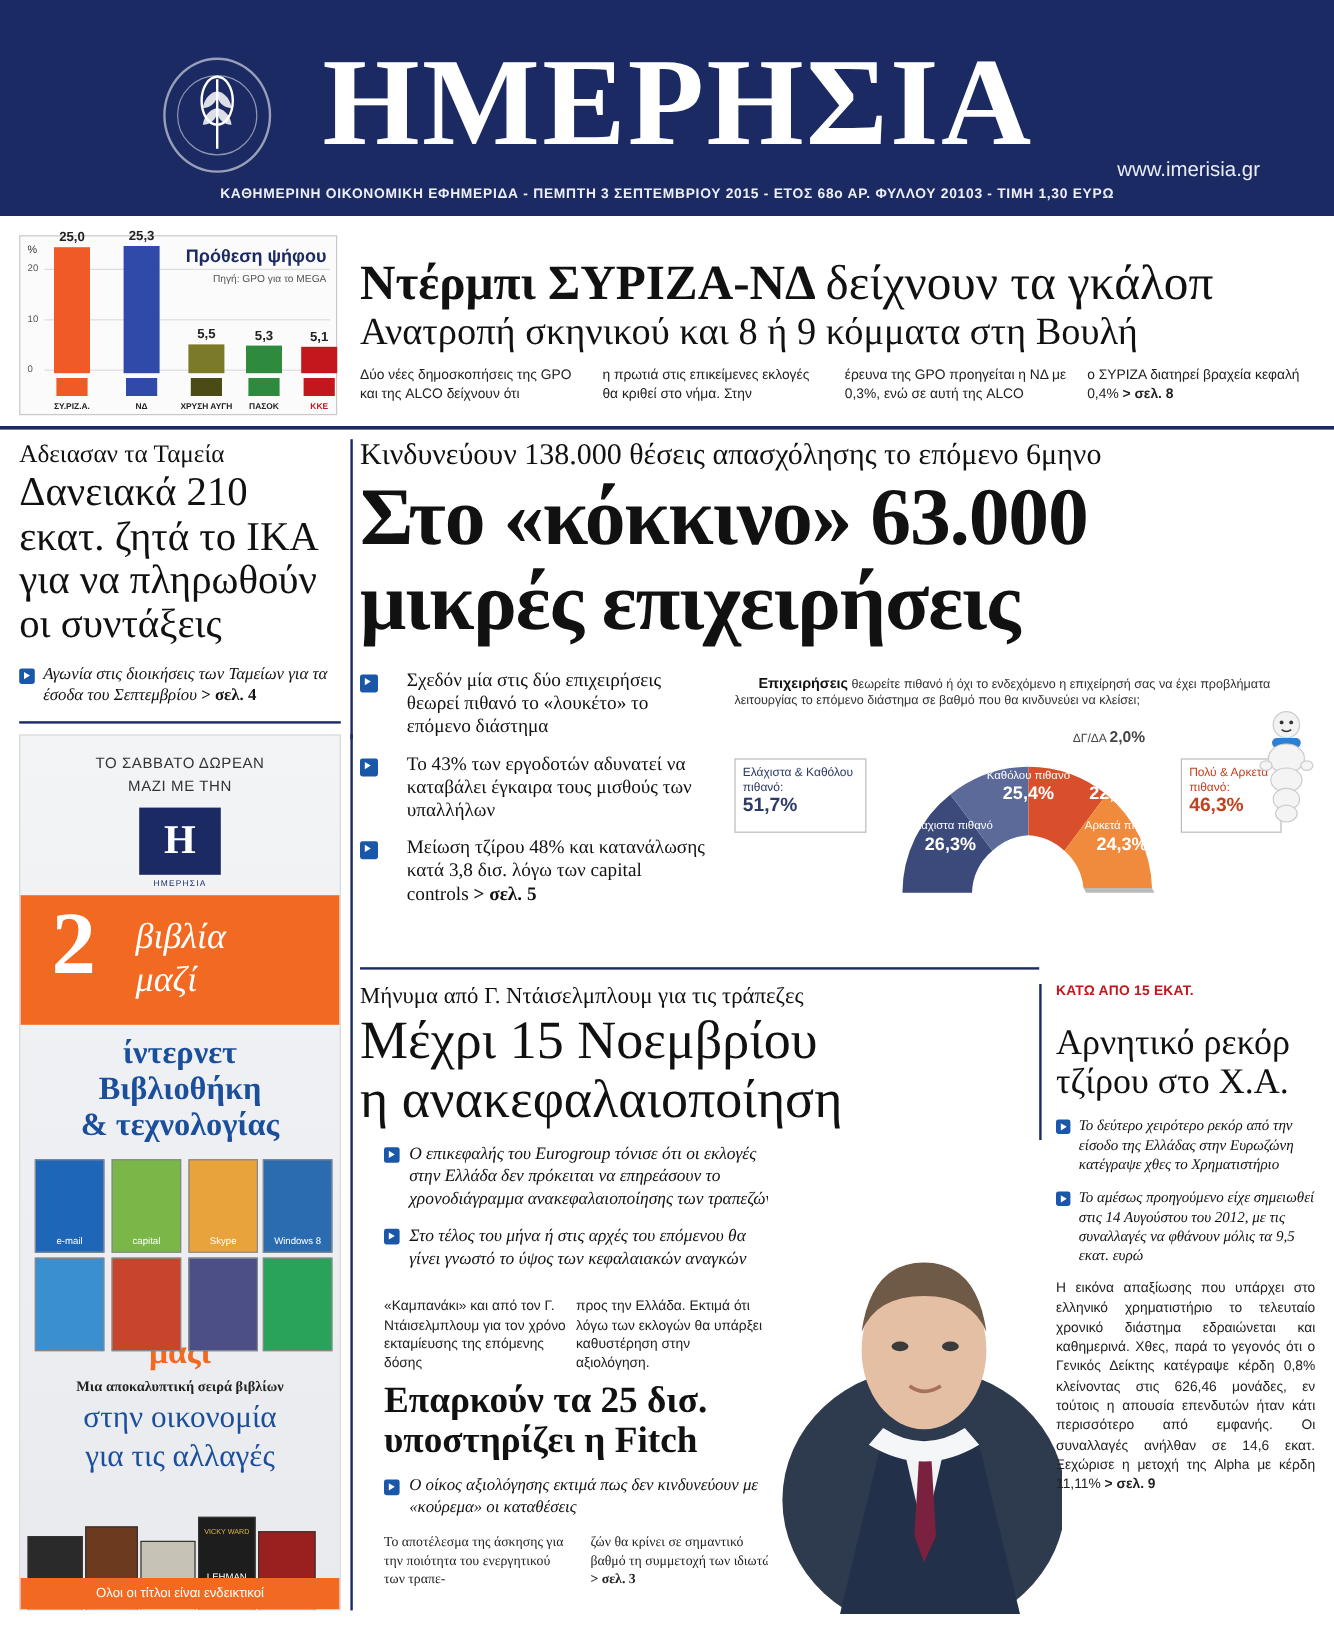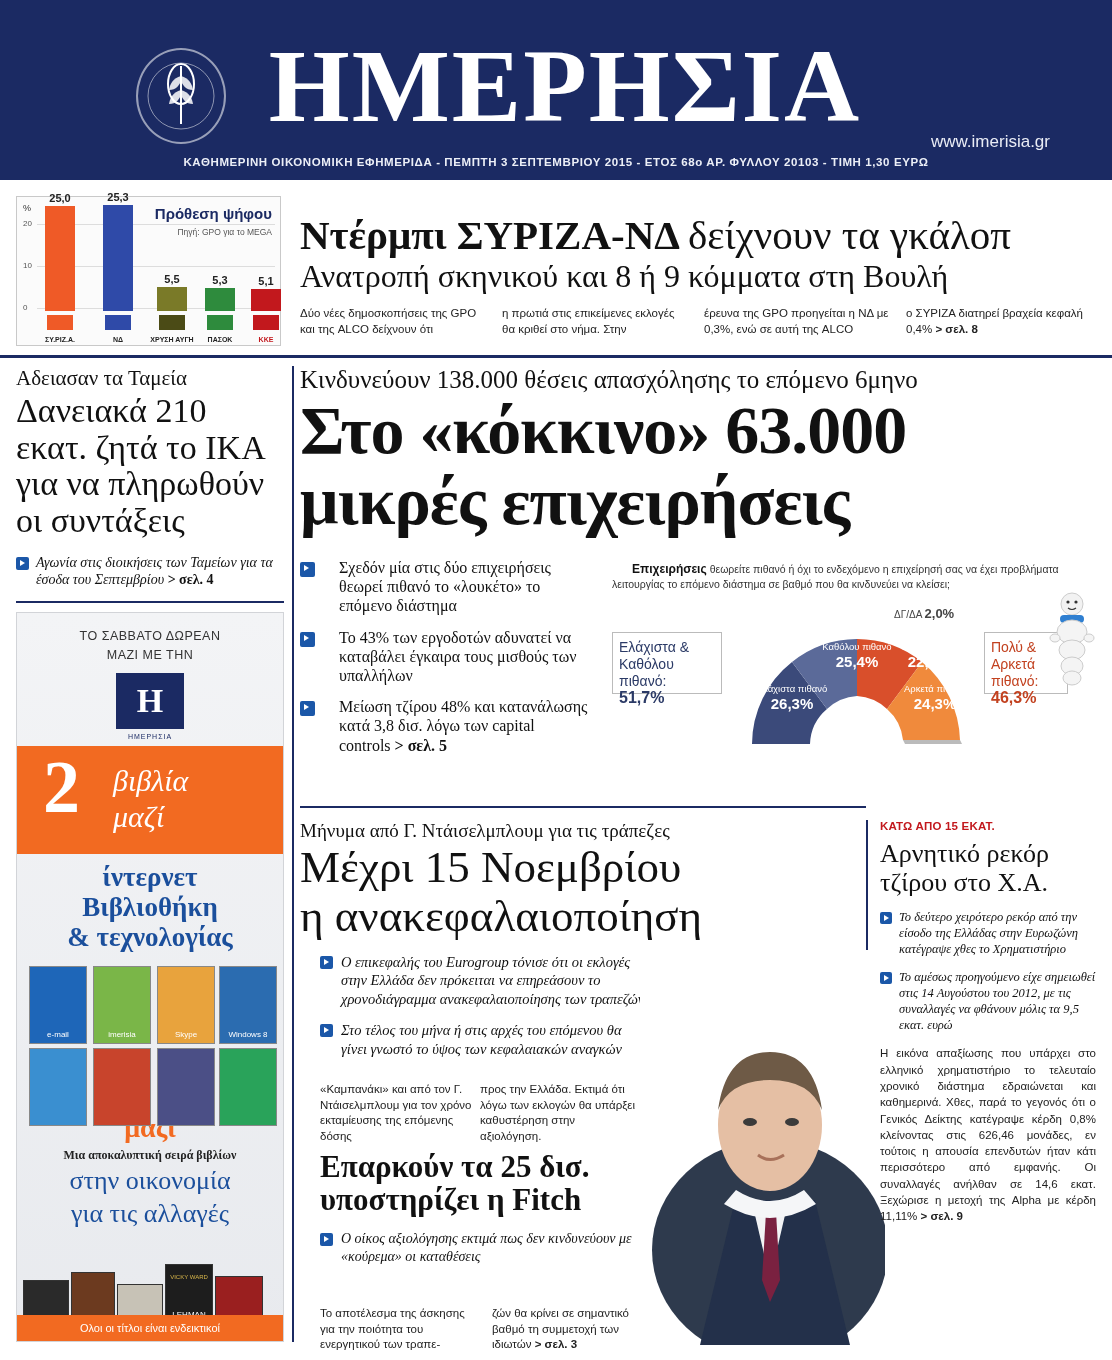--- a/index.html
+++ b/index.html
@@ -228,21 +228,21 @@
     background:#fff;
   }
   .info-q {
     font-family:"Liberation Sans", sans-serif; font-size:10.5px; line-height:1.3; color:#333;
   }
   .info-q b { color:#111; font-size:12px;margin-left:20px; }
   .infobox {
     position:absolute; border:1px solid #bbb; background:#fff;
     font-family:"Liberation Sans", sans-serif;
   }
-  .ib-t { font-size:14px; color:#333; line-height:1.2; }
+  .ib-t { font-size:10px; color:#333; line-height:1.2; }
   .ib-v { font-weight:bold; font-size:16px; }
   .seg-lbl {
     position:absolute; font-family:"Liberation Sans", sans-serif;
     color:#fff; text-align:center; line-height:1.15;
   }
   .seg-lbl .s { font-size:9.5px; }
   .seg-lbl .v { font-size:15px; font-weight:bold; }
 
   
   .bot { position:absolute; left:300px; top:820px; width:560px; }
@@ -256,39 +256,39 @@
     display:flex; gap:2px; font-family:Liberation Sans, sans-serif;
     font-size:11.5px; line-height:1.35; color:#222;
   }
   .bot-cols div { width:158px; }
   .bot-h2 {
     position:absolute; left:20px; top:330px; width:330px;
     font-size:31px; font-weight:bold; line-height:1.08;
   }
   .bot-bul2 { position:absolute; left:20px; top:410px; width:330px; display:flex; gap:8px; font-style:italic; font-size:14px; line-height:1.3;}
   .bot-cols2 {
-    position:absolute; left:20px; top:486px; width:330px;
-    display:flex; gap:14px; font-family:Liberation Sans, sans-serif;
+    position:absolute; left:20px; top:458px; width:330px;
+    display:flex; gap:14px; font-family:Liberation Serif, serif;
     font-size:11.5px; line-height:1.35; color:#222;
   }
   .bot-cols2 div { width:158px; }
 
   
   .photo {
     position:absolute; left:640px; top:950px; width:245px; height:395px;
     overflow:hidden;
   }
 
   
   .rightcol { position:absolute; left:880px; top:820px; width:216px; }
   .rc-k {
     font-family:"Liberation Sans", sans-serif; font-weight:bold;
     font-size:11.5px; color:#c2181d; letter-spacing:.2px;
   }
-  .rc-h { font-size:26px; line-height:1.1; margin-top:8px; }
+  .rc-h { font-size:30px; line-height:1.1; margin-top:20px; }
   .rc-bul {
     display:flex; gap:7px; margin-top:12px;
     font-style:italic; font-size:12.5px; line-height:1.28;
   }
   .rc-bul .bdot{ width:12px; height:12px; flex:0 0 12px; margin-top:3px; }
   .rc-body {
     margin-top:12px;
     font-family:"Liberation Sans", sans-serif;
     font-size:11.5px; line-height:1.42; color:#222; text-align:justify;
   }
@@ -404,21 +404,21 @@
     <div class="promo-blue">
       <div>ίντερνετ</div>
       <div>Βιβλιοθήκη</div>
       <div>&amp; τεχνολογίας</div>
     </div>
     <div class="promo-covers">
       <div class="cov" style="left:6px; top:6px; background:#1e66b8;">
           <span>e-mail</span>
         </div>
       <div class="cov" style="left:70px; top:6px; background:#7ab648;">
-          <span>imerisia</span>
+          <span>capital</span>
         </div>
       <div class="cov" style="left:134px; top:6px; background:#e8a33d;">
           <span>Skype</span>
         </div>
       <div class="cov" style="left:196px; top:6px; background:#2b6cb0;">
           <span>Windows 8</span>
         </div>
       <div class="cov" style="left:6px; top:88px; background:#3a8fd0;"></div>
       <div class="cov" style="left:70px; top:88px; background:#c8442c;"></div>
       <div class="cov" style="left:134px; top:88px; background:#4b4f86;"></div>

